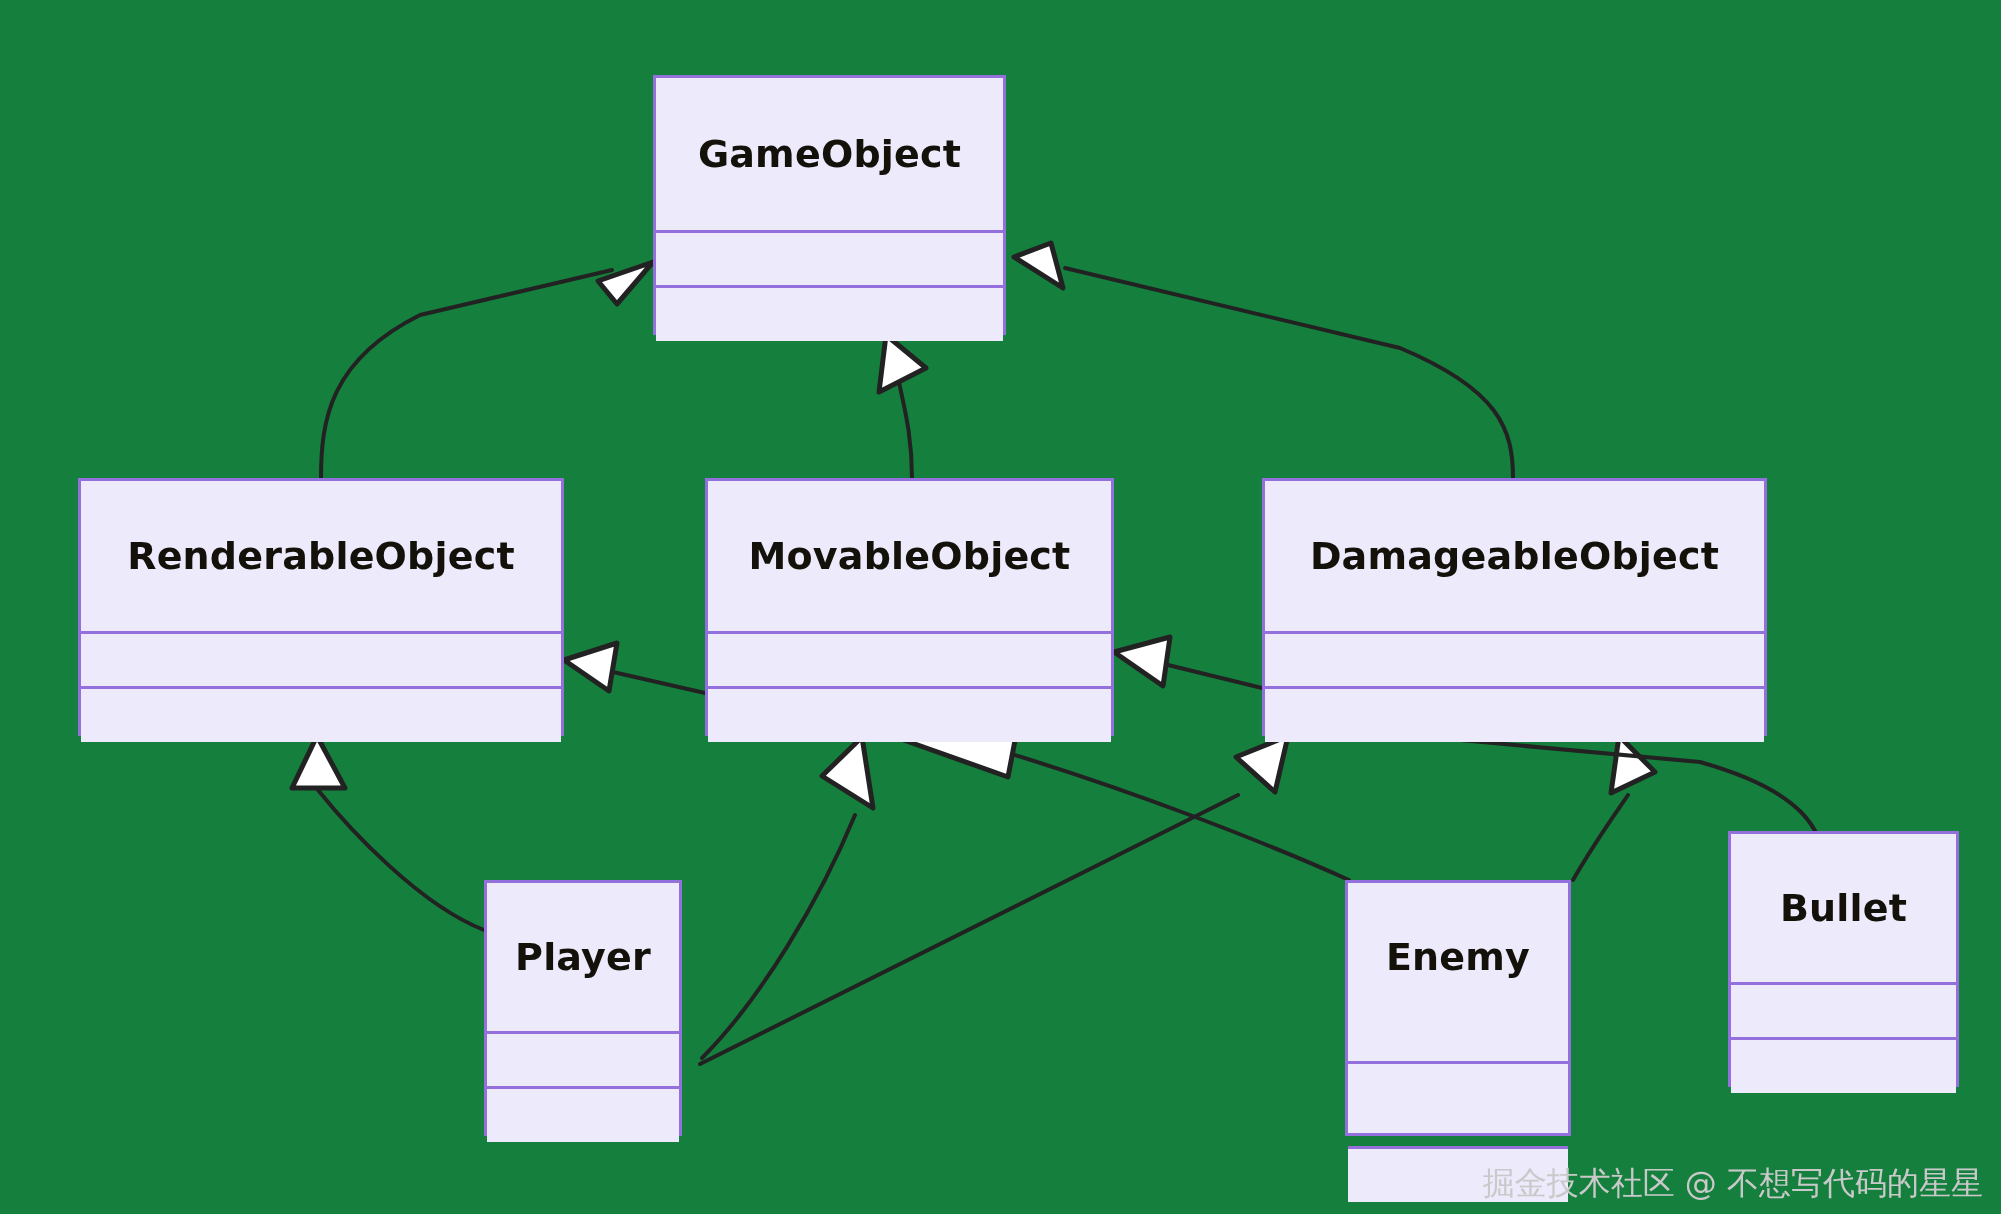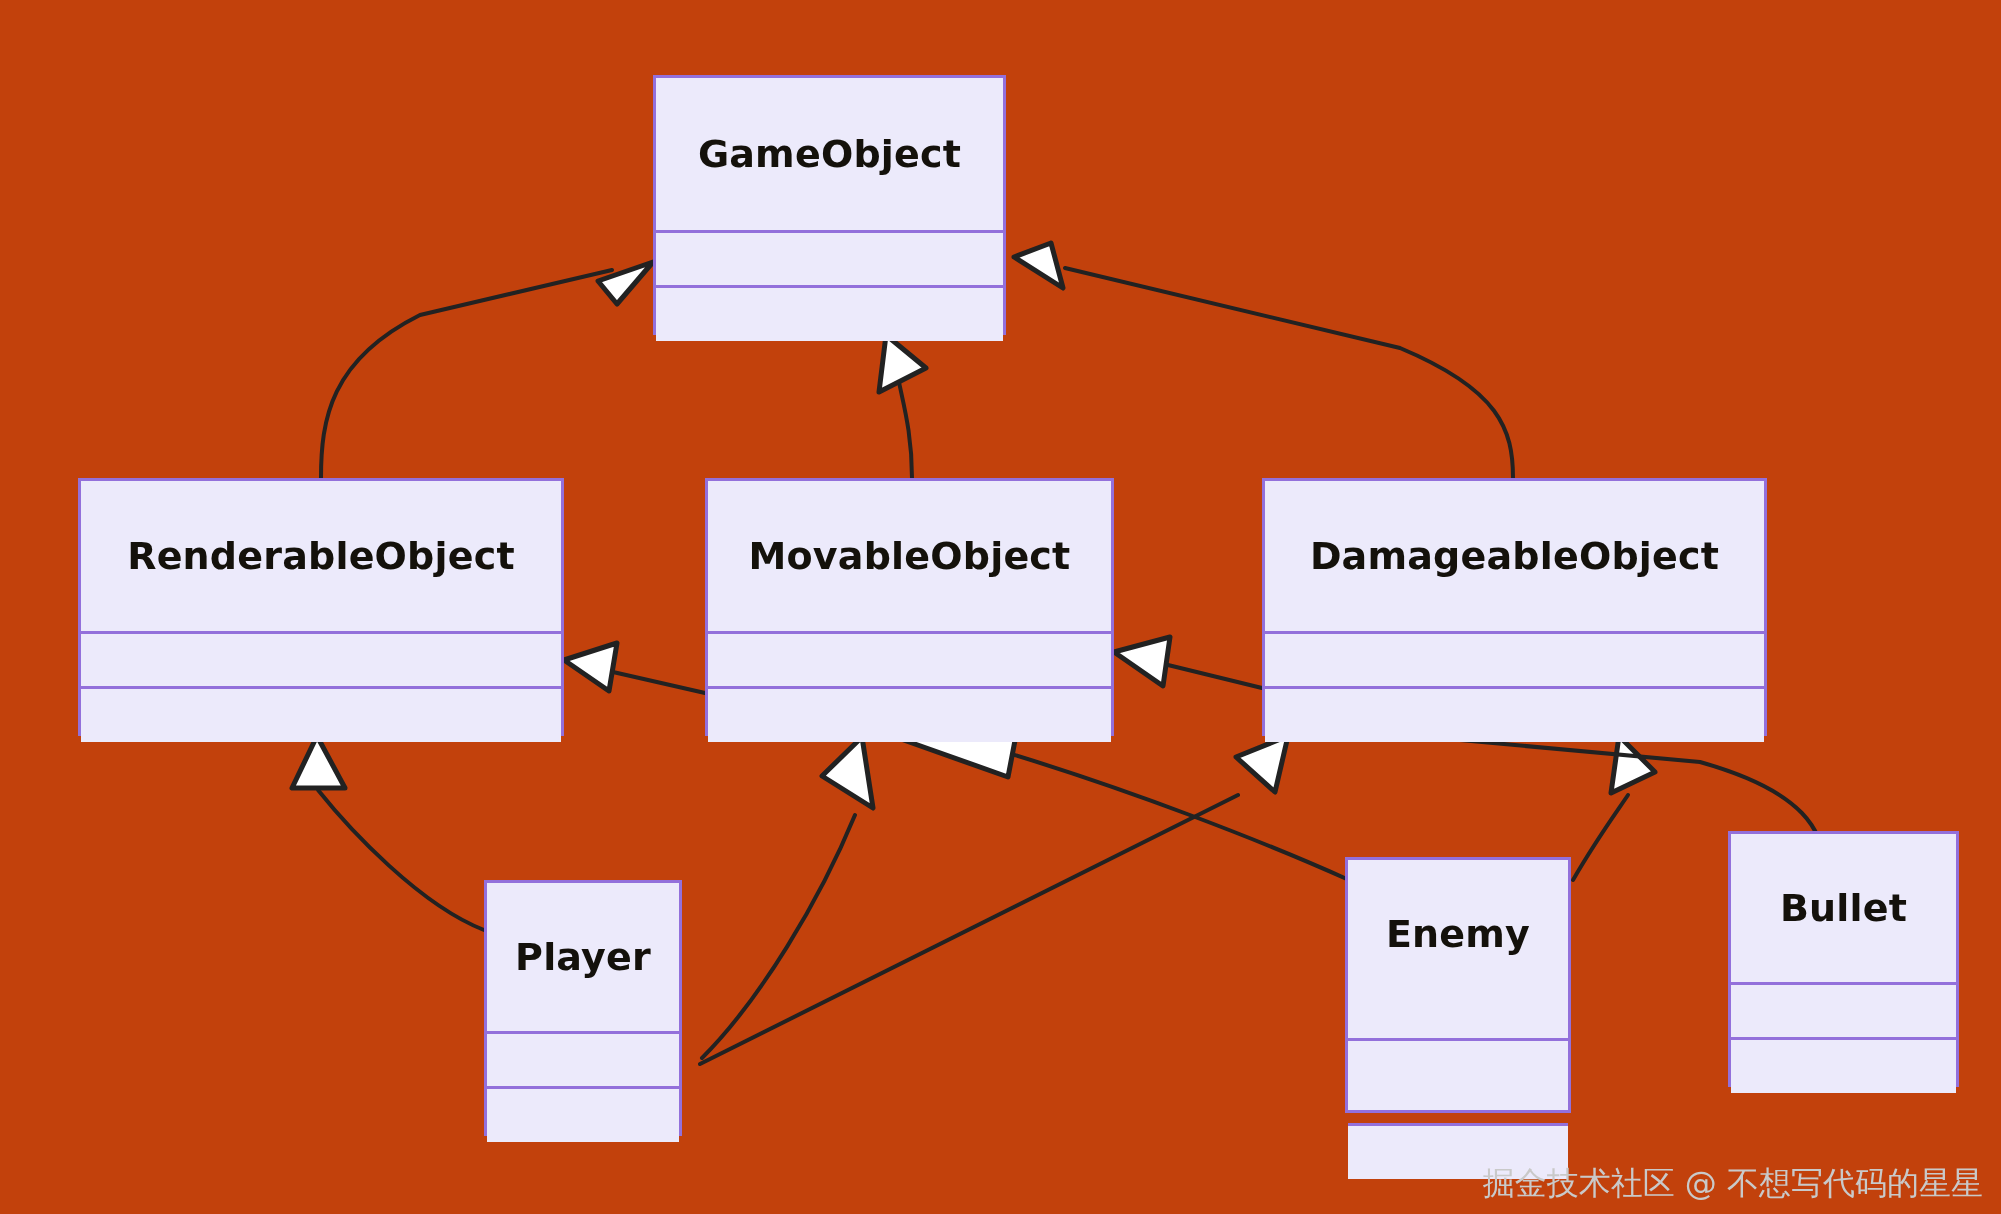--- a/index.html
+++ b/index.html
@@ -7,21 +7,21 @@
     padding: 0;
     background: #ffffff;
   }
   body {
     font-family: "DejaVu Sans", sans-serif;
   }
   #canvas {
     position: relative;
     width: 2001px;
     height: 1214px;
-    background: #c2410c;
+    background: #15803d;
     overflow: hidden;
   }
   #edges {
     position: absolute;
     left: 0;
     top: 0;
     width: 2001px;
     height: 1214px;
     pointer-events: none;
   }
@@ -126,21 +126,21 @@
     <div class="uml-attrs" style="height:52px;"></div>
     <div class="uml-methods" style="height:53px;"></div>
   </div>
 
   <div class="uml-class" style="left:484px; top:880px; width:198px; height:256px;">
     <div class="uml-title" style="height:148px;">Player</div>
     <div class="uml-attrs" style="height:52px;"></div>
     <div class="uml-methods" style="height:53px;"></div>
   </div>
 
-  <div class="uml-class" style="left:1345px; top:857px; width:226px; height:256px;gap:30px;">
+  <div class="uml-class" style="left:1345px; top:880px; width:226px; height:256px;gap:30px;">
     <div class="uml-title" style="height:148px;">Enemy</div>
     <div class="uml-attrs" style="height:52px;"></div>
     <div class="uml-methods" style="height:53px;"></div>
   </div>
 
   <div class="uml-class" style="left:1728px; top:831px; width:231px; height:256px;">
     <div class="uml-title" style="height:148px;">Bullet</div>
     <div class="uml-attrs" style="height:52px;"></div>
     <div class="uml-methods" style="height:53px;"></div>
   </div>

